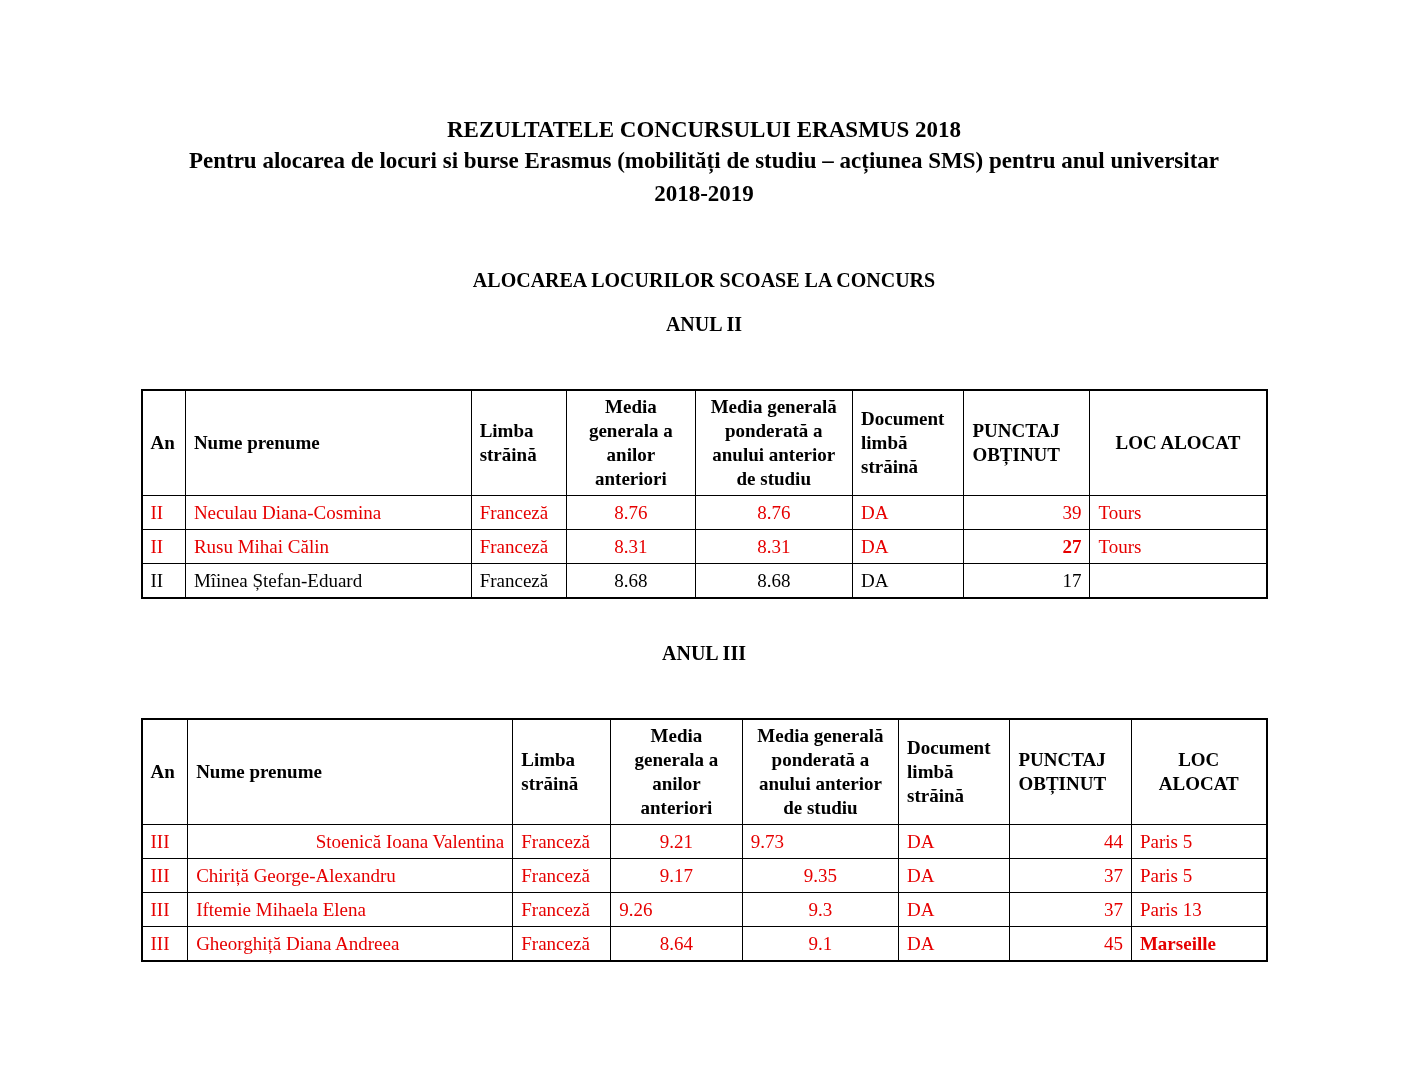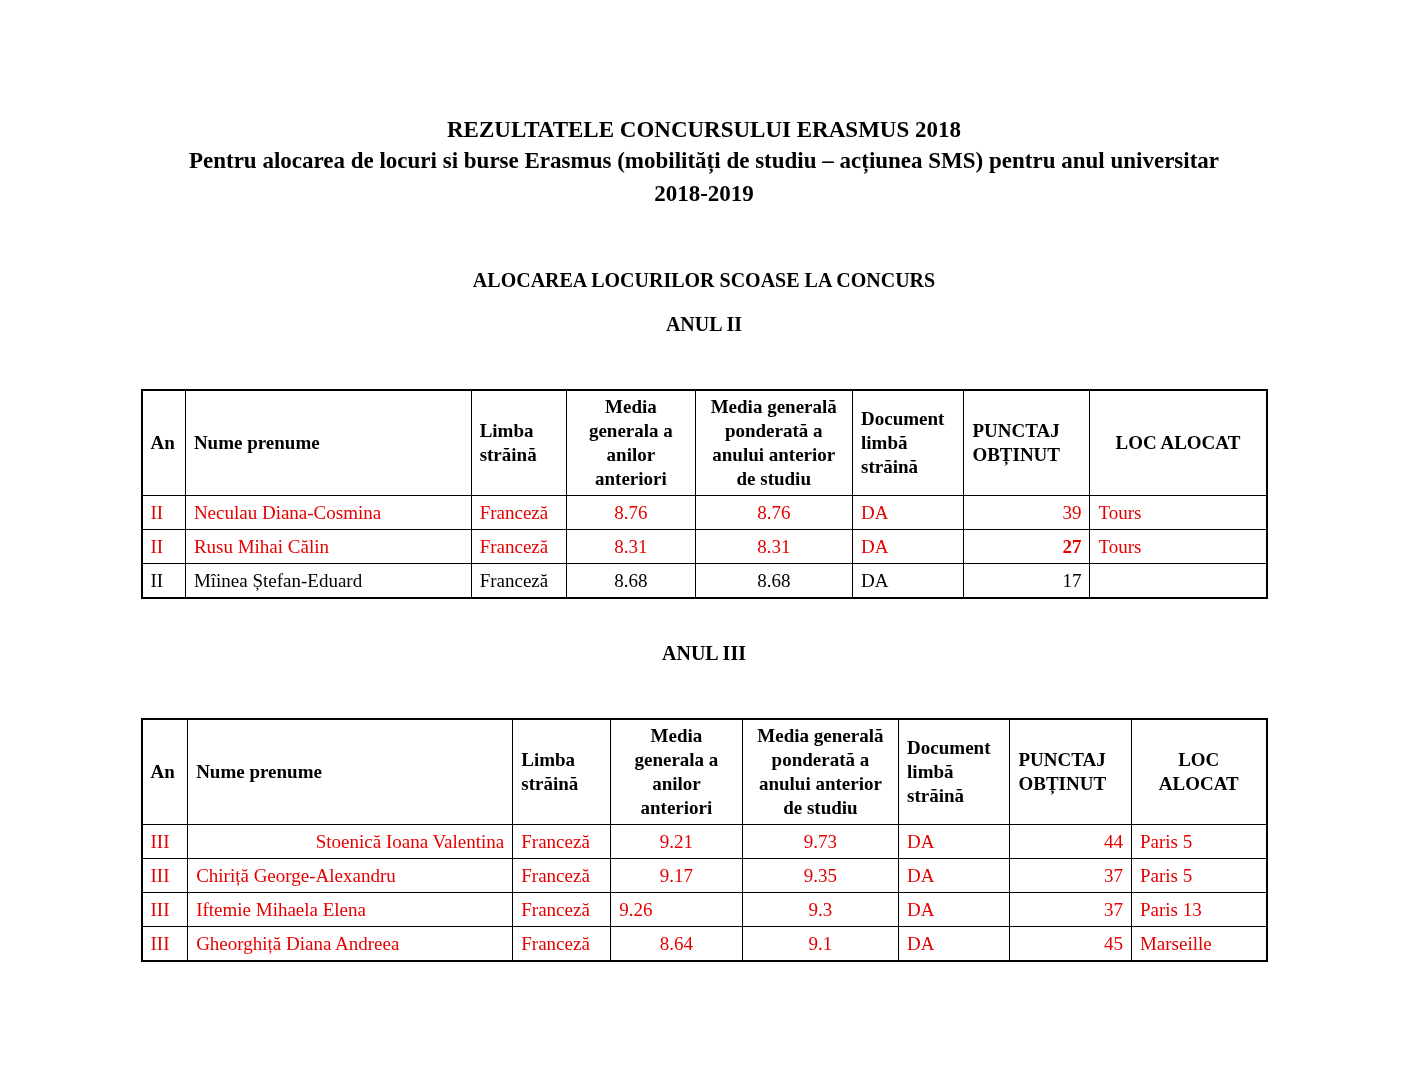--- a/index.html
+++ b/index.html
@@ -167,21 +167,21 @@
           <th style="text-align: left;">PUNCTAJ OBȚINUT</th>
           <th style="text-align: center;">LOC ALOCAT</th>
         </tr>
       </thead>
       <tbody>
         <tr class="highlight">
           <td style="text-align: left;">III</td>
           <td style="text-align: right;">Stoenică Ioana Valentina</td>
           <td style="text-align: left;">Franceză</td>
           <td style="text-align: center;">9.21</td>
-          <td style="text-align: center;">9.73</td>
+          <td style="">9.73</td>
           <td style="text-align: left;">DA</td>
           <td style="text-align: right;">44</td>
           <td style="text-align: left;">Paris 5</td>
         </tr>
         <tr class="highlight">
           <td style="text-align: left;">III</td>
           <td style="text-align: left;">Chiriță George-Alexandru</td>
           <td style="text-align: left;">Franceză</td>
           <td style="text-align: center;">9.17</td>
           <td style="text-align: center;">9.35</td>
@@ -200,17 +200,17 @@
           <td style="text-align: left;">Paris 13</td>
         </tr>
         <tr class="highlight">
           <td style="text-align: left;">III</td>
           <td style="text-align: left;">Gheorghiță Diana Andreea</td>
           <td style="text-align: left;">Franceză</td>
           <td style="text-align: center;">8.64</td>
           <td style="text-align: center;">9.1</td>
           <td style="text-align: left;">DA</td>
           <td style="text-align: right;">45</td>
-          <td style="text-align: left;">Marseille</td>
+          <td style="text-align: left; font-weight: bold;">Marseille</td>
         </tr>
       </tbody>
     </table>
 </div>
 
 </body></html>

